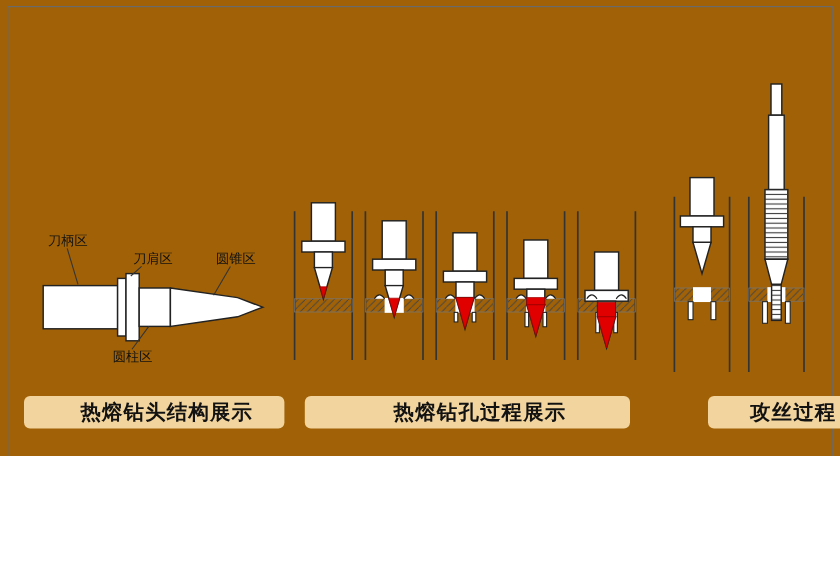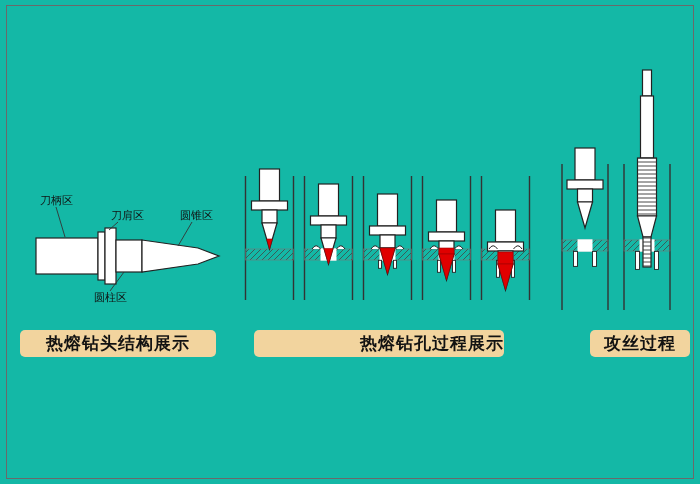--- a/index.html
+++ b/index.html
@@ -1,27 +1,27 @@
 <!DOCTYPE html>
 <html><head>
 <meta charset="utf-8">
 <style>
   html,body{margin:0;padding:0;background:#ffffff;}
-  .canvas{position:relative;width:700px;height:484px;background:#14b8a6;
+  .canvas{position:relative;width:700px;height:380px;background:#a16207;
           font-family:Liberation Mono, monospace;overflow:hidden;}
   .frame{position:absolute;left:6px;top:5px;width:686px;height:472px;border:1px solid #6a6a6a;}
   svg{position:absolute;overflow:visible;}
   .svg-structure{left:12px;top:188px;}
   .svg-process{left:240px;top:148px;}
   .svg-tapping{left:552px;top:56px;}
   .label-box{position:absolute;top:330px;height:27px;background:#f2d49e;border-radius:5px;
              display:flex;align-items:center;justify-content:center;
-             font-size:17px;font-weight:bold;color:#121212;letter-spacing:1px;}
+             font-size:17px;font-weight:bold;color:#121212;letter-spacing:1px;padding-left:21px;}
   .lb1{left:20px;width:196px;}
-  .lb2{left:254px;width:250px;justify-content:flex-end;}
+  .lb2{left:254px;width:250px;}
   .lb3{left:562px;width:100px;margin-left:28px;}
   .o{fill:#ffffff;stroke:#222222;stroke-width:1.2;}
   .wall{stroke:#333333;stroke-width:1.4;fill:none;}
   .plate{stroke:#777777;stroke-width:.6;}
   .gapfill{fill:#ffffff;stroke:none;}
   .callout{font-size:11px;fill:#111111;}
   .leader{stroke:#333333;stroke-width:.9;fill:none;}
   .bush{fill:#ffffff;stroke:#222222;stroke-width:.9;}
   .bump{fill:#ffffff;stroke:#222222;stroke-width:1;}
   .red{stroke:#a00000;stroke-width:.6;}

